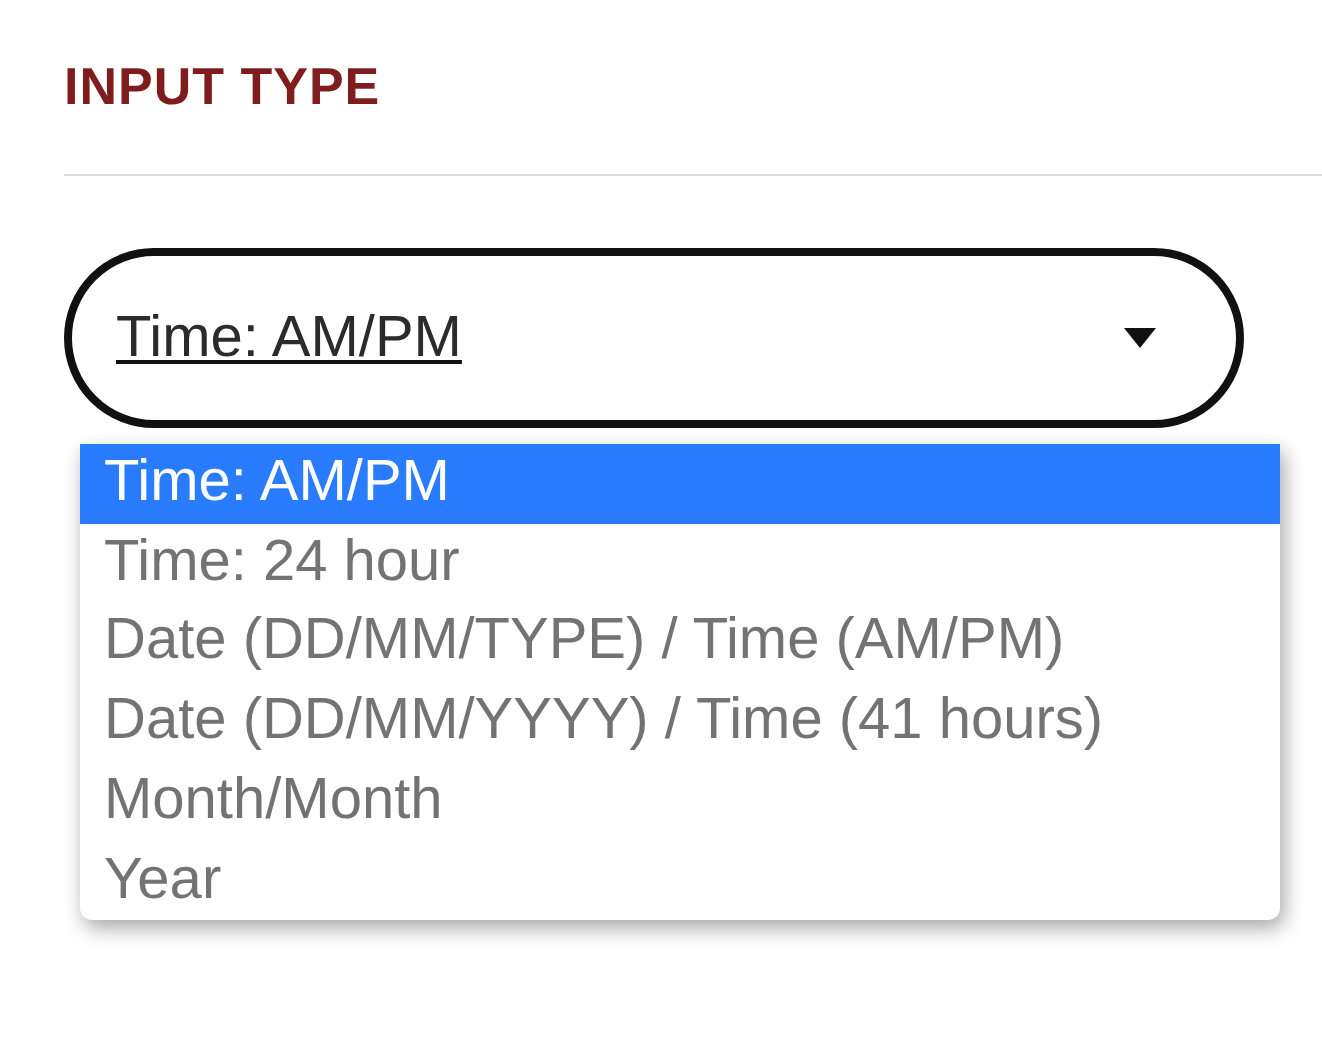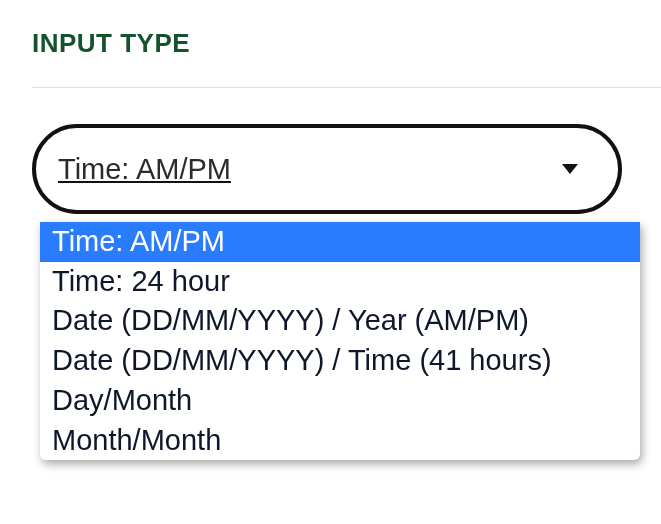--- a/index.html
+++ b/index.html
@@ -11,21 +11,21 @@
       color: #111;
       width: 661px;
       height: 524px;
       position: relative;
       overflow: hidden;
     }
     .section-label {
       font-size: 26px;
       font-weight: 700;
       letter-spacing: 0.5px;
-      color: #14532d;
+      color: #7f1d1d;
       margin: 0 0 28px 0;
     }
     .divider {
       height: 1px;
       background: #dcdcdc;
       width: calc(100% + 32px);
       margin: 0 -32px 36px 0;
     }
     .select-wrap {
       position: relative;
@@ -61,21 +61,21 @@
       width: 600px;
       background: #fff;
       border-radius: 0 0 6px 6px;
       box-shadow: 2px 4px 10px rgba(0,0,0,0.35);
       overflow: hidden;
     }
     .option {
       font-size: 29px;
       line-height: 1.37;
       padding: 0 12px;
-      color: #0f172a;
+      color: #737373;
       cursor: pointer;
       white-space: nowrap;
     }
     .option.selected {
       background: #2a7cff;
       color: #fff;
     }
   </style>
 </head>
 <body>
@@ -84,18 +84,18 @@
 <div class="divider"></div>
 
 <div class="select-wrap">
   <div class="select-control">
     <span class="select-value">Time: AM/PM</span>
     <span class="caret"></span>
   </div>
   <div class="dropdown">
     <div class="option selected">Time: AM/PM</div>
     <div class="option">Time: 24 hour</div>
-    <div class="option">Date (DD/MM/YYYY) / Year (AM/PM)</div>
+    <div class="option">Date (DD/MM/TYPE) / Time (AM/PM)</div>
     <div class="option">Date (DD/MM/YYYY) / Time (41 hours)</div>
-    <div class="option">Day/Month</div>
     <div class="option">Month/Month</div>
+    <div class="option">Year</div>
   </div>
 </div>
 
 </body></html>

